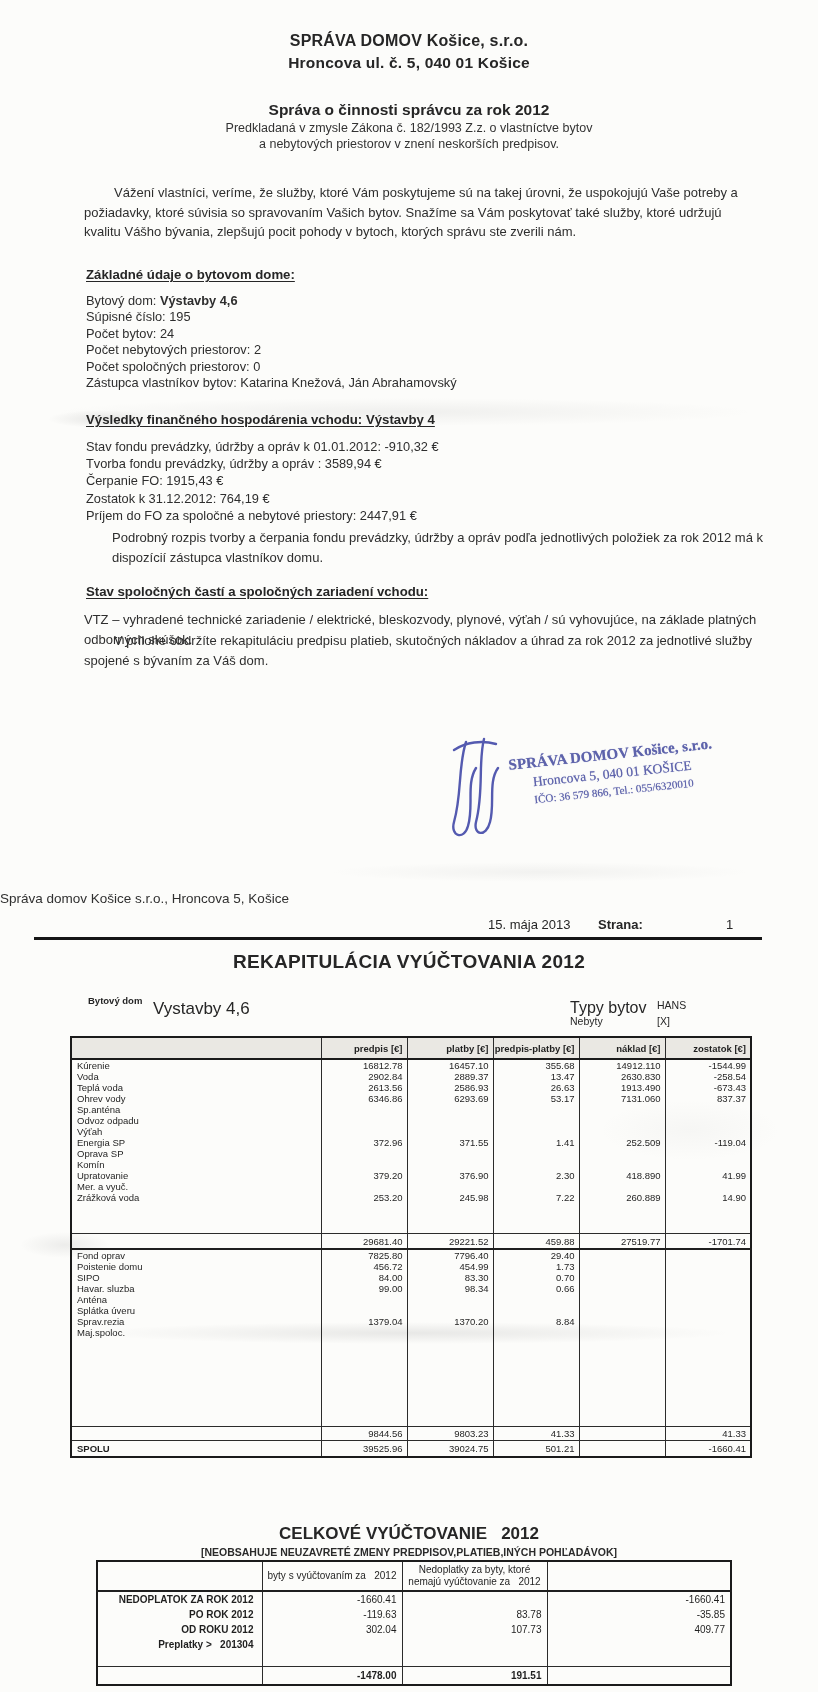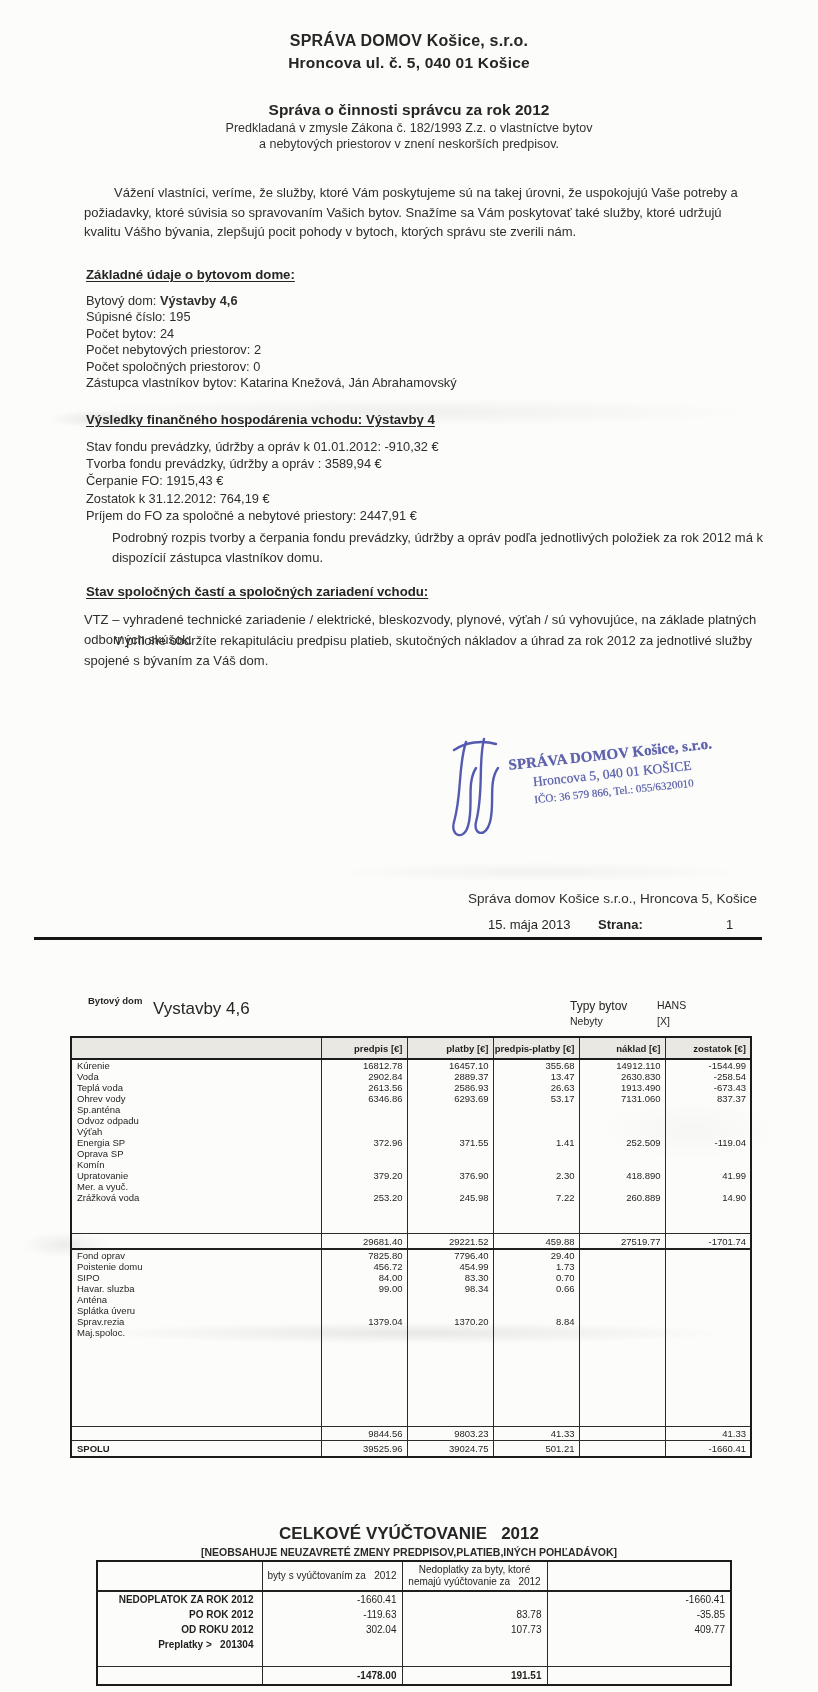--- a/index.html
+++ b/index.html
@@ -29,29 +29,29 @@
     left:452px;top:744px;width:320px;text-align:center;
     transform:rotate(-6deg);color:#5157a5;opacity:.92;
     font-family:"Liberation Serif","DejaVu Serif",serif;
     text-shadow:0 0 .7px rgba(81,87,165,.8);
   }
   .stamp .l1{font-size:15px;font-weight:bold;line-height:20px;}
   .stamp .l2{font-size:13.5px;line-height:19px;}
   .stamp .l3{font-size:11px;line-height:16px;}
   .sig{left:436px;top:734px;}
   
-  .p2-company{top:891px;left:0;width:757px;text-align:right;font-size:13.5px;color:#303030;}
+  .p2-company{top:891px;left:0;width:757px;text-align:left;font-size:13.5px;color:#303030;}
   .p2-date{top:917px;left:488px;font-size:13px;}
   .p2-strana{top:917px;left:598px;font-size:13px;font-weight:bold;}
   .p2-strana-v{top:917px;left:726px;font-size:13px;}
   .rule{top:937px;left:34px;width:728px;height:3px;background:#161616;}
   .p2-title{top:951px;font-weight:bold;font-size:19px;letter-spacing:.3px;}
   .m-bd{top:995px;left:88px;font-size:9.5px;font-weight:bold;}
   .m-bdv{top:999px;left:153px;font-size:17px;}
-  .m-tb{top:999px;left:570px;font-size:12px;}
+  .m-tb{top:999px;left:570px;font-size:16px;}
   .m-tbv{top:999px;left:657px;font-size:10.5px;}
   .m-nb{top:1015px;left:570px;font-size:10.5px;}
   .m-nbv{top:1015px;left:657px;font-size:10.5px;}
   
   table{border-collapse:collapse;table-layout:fixed;position:absolute;}
   .rk{left:70px;top:1036px;width:680px;font-size:9.5px;border:2px solid #1b1b1b;}
   .rk td{border-right:1px solid #2b2b2b;height:11px;padding:0 4px 0 0;text-align:right;
          overflow:hidden;white-space:nowrap;color:#1f1f1f;}
   .rk td:last-child{border-right:none;}
   .rk td.name{text-align:left;padding:0 0 0 5px;}
@@ -141,20 +141,21 @@
       <path d="M 18 16 C 30 8, 46 6, 60 10"></path>
     </g>
   </svg>
 
   <div class="abs p2-company">Správa domov Košice s.r.o., Hroncova 5, Košice</div>
   <div class="abs p2-date">15. mája 2013</div>
   <div class="abs p2-strana">Strana:</div>
   <div class="abs p2-strana-v">1</div>
   <div class="abs rule"></div>
 
+  <div class="abs ctr p2-title">REKAPITULÁCIA VYÚČTOVANIA 2012</div>
 
   <div class="abs m-bd">Bytový dom</div>
   <div class="abs m-bdv">Vystavby 4,6</div>
   <div class="abs m-tb">Typy bytov</div>
   <div class="abs m-tbv">HANS</div>
   <div class="abs m-nb">Nebyty</div>
   <div class="abs m-nbv">[X]</div>
 
   <table class="rk">
     <colgroup>

